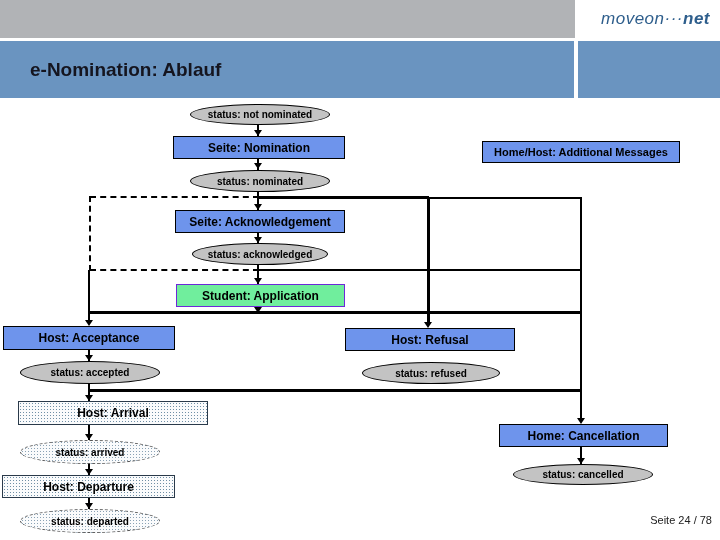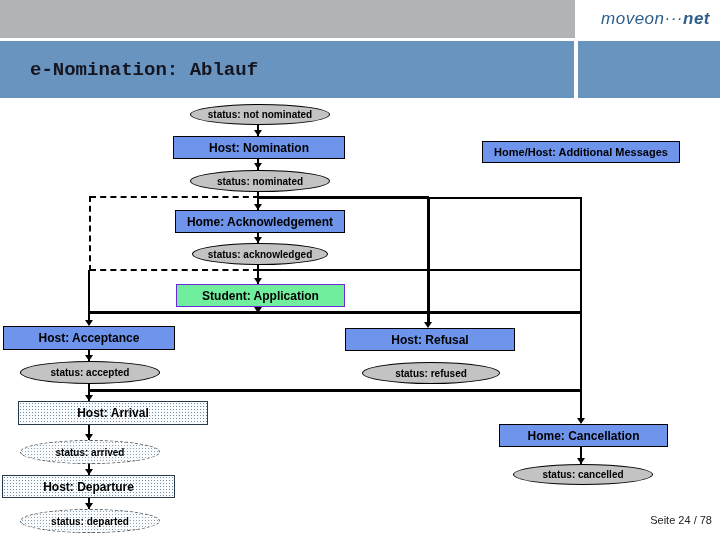--- a/index.html
+++ b/index.html
@@ -9,21 +9,21 @@
   }
   
   .band-gray{position:absolute;left:0;top:0;width:575px;height:38px;background:var(--band-gray,#b1b3b6);}
   .logo-box{position:absolute;left:575px;top:0;width:145px;height:38px;background:#fff;
     display:flex;align-items:center;justify-content:flex-end;padding-right:10px;box-sizing:border-box;}
   .logo{font-style:italic;font-size:17px;color:var(--logo-blue,#2e5e8c);letter-spacing:.5px;white-space:nowrap;}
   .logo .bold{font-weight:bold;}
   .band-blue{position:absolute;left:0;top:41px;width:720px;height:57px;background:var(--band-blue,#6a94c0);}
   .band-divider{position:absolute;left:574px;top:41px;width:4px;height:57px;background:#fff;}
   .slide-title{position:absolute;left:30px;top:41px;height:57px;display:flex;align-items:center;
-    font-size:19px;font-weight:bold;color:#15151f;font-family:Liberation Mono, monospace;}
+    font-size:19px;font-weight:bold;color:#15151f;}
   
   .n{position:absolute;display:flex;align-items:center;justify-content:center;
      box-sizing:border-box;text-align:center;white-space:nowrap;font-weight:bold;}
   .act{background:var(--action-blue,#6e94ec);border:1px solid #000;font-size:12px;}
   .stat{background:var(--status-gray,#c3c3c3);border:1px solid #000;border-radius:50%;font-size:10px;}
   .green{background:var(--student-green,#70ee9d);border:1px solid #6d28d9;font-size:12px;}
   .dotrect{border:1px solid #2a3a4a;font-size:12px;background-color:#fafbfc;
      background-image:radial-gradient(#6f8fa6 0.7px,transparent 0.9px);background-size:3px 3px;}
   .dotellipse{border:1px dashed #555;border-radius:50%;font-size:10px;background-color:#fafbfc;
      background-image:radial-gradient(#8aa2b5 0.7px,transparent 0.9px);background-size:3px 3px;}
@@ -89,24 +89,24 @@
     <div class="ln" style="left:88px;top:464px;width:2px;height:11px"></div>
     <div class="ah" style="left:85px;top:469px"></div>
     <div class="ln" style="left:88px;top:498px;width:2px;height:11px"></div>
     <div class="ah" style="left:85px;top:503px"></div>
 
     <div class="ln" style="left:580px;top:447px;width:2px;height:17px"></div>
     <div class="ah" style="left:577px;top:458px"></div>
   </div>
 
   <div class="n stat" style="left:190px;top:104px;width:140px;height:21px">status: not nominated</div>
-  <div class="n act" style="left:173px;top:136px;width:172px;height:23px">Host: Nomination</div>
+  <div class="n act" style="left:173px;top:136px;width:172px;height:23px">Seite: Nomination</div>
   <div class="n act" style="left:482px;top:141px;width:198px;height:22px;font-size:11px">Home/Host: Additional Messages</div>
   <div class="n stat" style="left:190px;top:170px;width:140px;height:22px">status: nominated</div>
-  <div class="n act" style="left:175px;top:210px;width:170px;height:23px">Home: Acknowledgement</div>
+  <div class="n act" style="left:175px;top:210px;width:170px;height:23px">Seite: Acknowledgement</div>
   <div class="n stat" style="left:192px;top:243px;width:136px;height:22px">status: acknowledged</div>
   <div class="n green" style="left:176px;top:284px;width:169px;height:23px">Student: Application</div>
   <div class="n act" style="left:3px;top:326px;width:172px;height:24px">Host: Acceptance</div>
   <div class="n act" style="left:345px;top:328px;width:170px;height:23px">Host: Refusal</div>
   <div class="n stat" style="left:20px;top:361px;width:140px;height:23px">status: accepted</div>
   <div class="n stat" style="left:362px;top:362px;width:138px;height:22px">status: refused</div>
   <div class="n dotrect" style="left:18px;top:401px;width:190px;height:24px">Host: Arrival</div>
   <div class="n act" style="left:499px;top:424px;width:169px;height:23px">Home: Cancellation</div>
   <div class="n dotellipse" style="left:20px;top:440px;width:140px;height:24px">status: arrived</div>
   <div class="n stat" style="left:513px;top:464px;width:140px;height:21px">status: cancelled</div>

